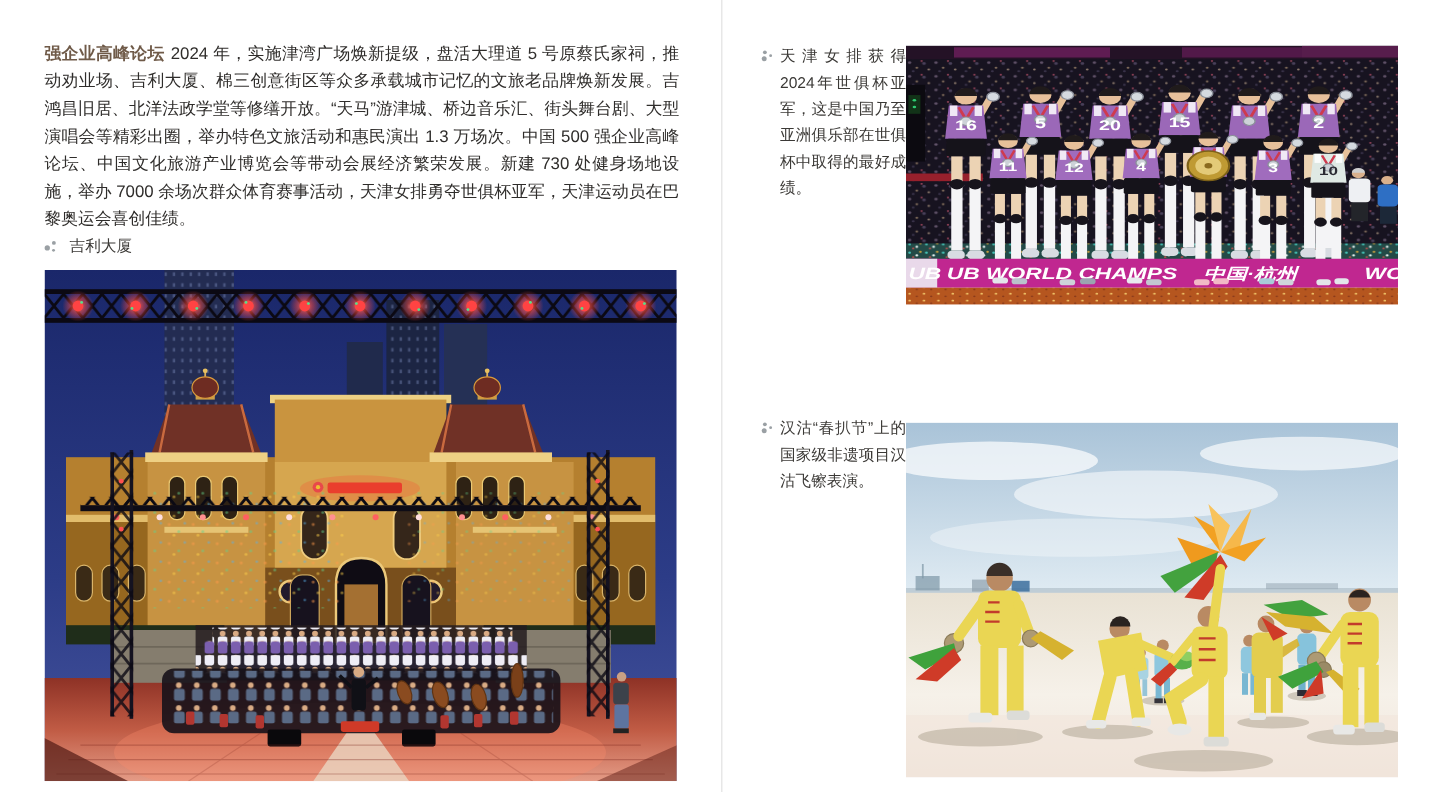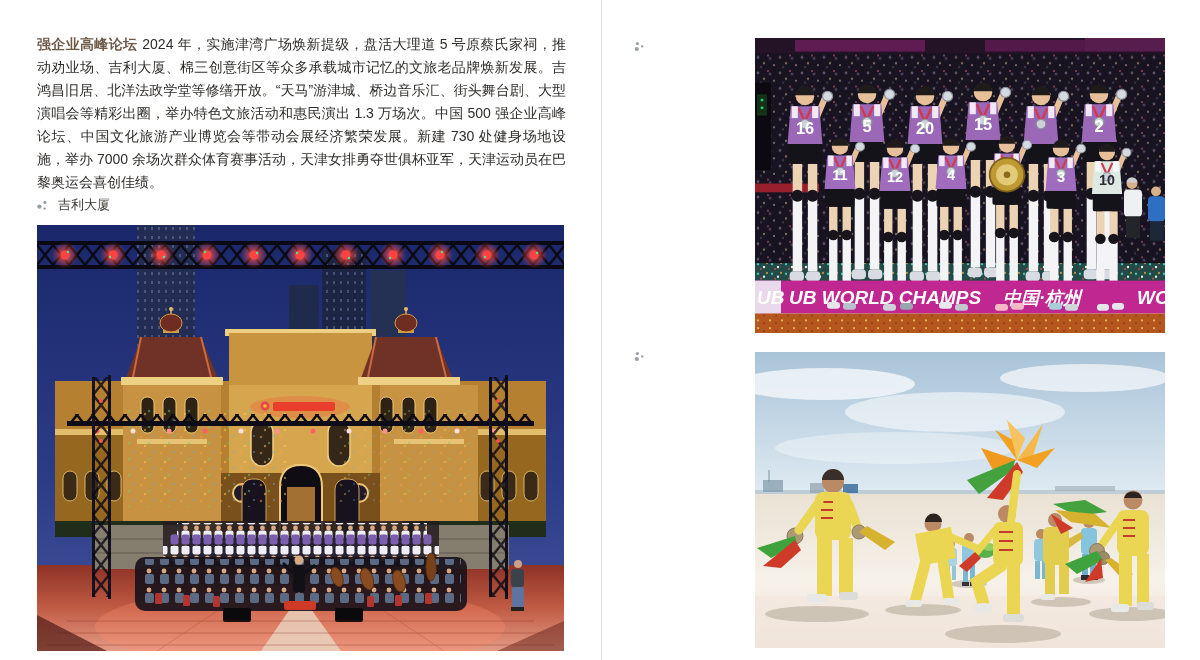--- a/index.html
+++ b/index.html
@@ -21,21 +21,21 @@
   figure{position:absolute;overflow:hidden;}
   figure svg{display:block;width:100%;height:100%;}
   .photo-concert{left:37px;top:225px;width:527px;height:426px;}
   
   .caption-col{position:absolute;width:122px;font-size:13px;line-height:22px;color:var(--caption);
     text-align:justify;}
   .caption-col .marker{position:absolute;left:0;top:4px;}
   .caption-col .cap-text{display:block;margin-left:17px;}
   .cap-1{left:633px;top:36px;}
   .cap-2{left:633px;top:346px;}
-  .photo-volleyball{left:755px;top:38px;width:410px;height:295px;}
+  .photo-volleyball{left:755px;top:38px;width:410px;height:216px;}
   .photo-feicha{left:755px;top:352px;width:410px;height:296px;}
   .jersey{font-weight:bold;font-size:8px;fill:#ffffff;text-anchor:middle;
     font-family:"Liberation Sans",sans-serif;}
   .jersey-dark{fill:#2b2b33;}
   .banner-txt{font-weight:bold;font-style:italic;fill:#ffffff;
     font-family:"Liberation Sans",sans-serif;}
 </style>
 </head>
 <body>
 
@@ -335,20 +335,21 @@
   <div class="gutter"></div>
 
   <section>
 
     <div class="caption-col cap-1">
       <svg class="marker" viewBox="0 0 13 13">
         <circle cx="4.4" cy="3.6" r="1.6" fill="var(--marker)"></circle>
         <circle cx="3.8" cy="9" r="2.1" fill="var(--marker)"></circle>
         <circle cx="9.2" cy="6.4" r="1.2" fill="var(--marker)"></circle>
       </svg>
+      <span class="cap-text">天津女排获得2024年世俱杯亚军，这是中国乃至亚洲俱乐部在世俱杯中取得的最好成绩。</span>
     </div>
 
     <figure class="photo-volleyball">
       <svg viewBox="0 0 410 304" preserveAspectRatio="none">
         <defs>
           <pattern id="crowdPat" width="22" height="16" patternUnits="userSpaceOnUse">
             <circle cx="3" cy="4" r="1.4" fill="#6a5a72"></circle>
               <circle cx="9" cy="10" r="1.2" fill="#8a7460"></circle>
             <circle cx="15" cy="5" r="1.5" fill="#4e4560"></circle>
               <circle cx="19" cy="12" r="1.1" fill="#9a8574"></circle>
@@ -507,20 +508,21 @@
         </g>
       </svg>
     </figure>
 
     <div class="caption-col cap-2">
       <svg class="marker" viewBox="0 0 13 13">
         <circle cx="4.4" cy="3.6" r="1.6" fill="var(--marker)"></circle>
         <circle cx="3.8" cy="9" r="2.1" fill="var(--marker)"></circle>
         <circle cx="9.2" cy="6.4" r="1.2" fill="var(--marker)"></circle>
       </svg>
+      <span class="cap-text">汉沽“春扒节”上的国家级非遗项目汉沽飞镲表演。</span>
     </div>
 
     <figure class="photo-feicha">
       <svg viewBox="0 0 410 296" preserveAspectRatio="none">
         <defs>
           <linearGradient id="skyG2" x1="0" y1="0" x2="0" y2="1">
             <stop offset="0" stop-color="#a9c3d8"></stop>
               <stop offset="1" stop-color="#e2edf4"></stop>
           </linearGradient>
           <linearGradient id="groundG2" x1="0" y1="0" x2="0" y2="1">

